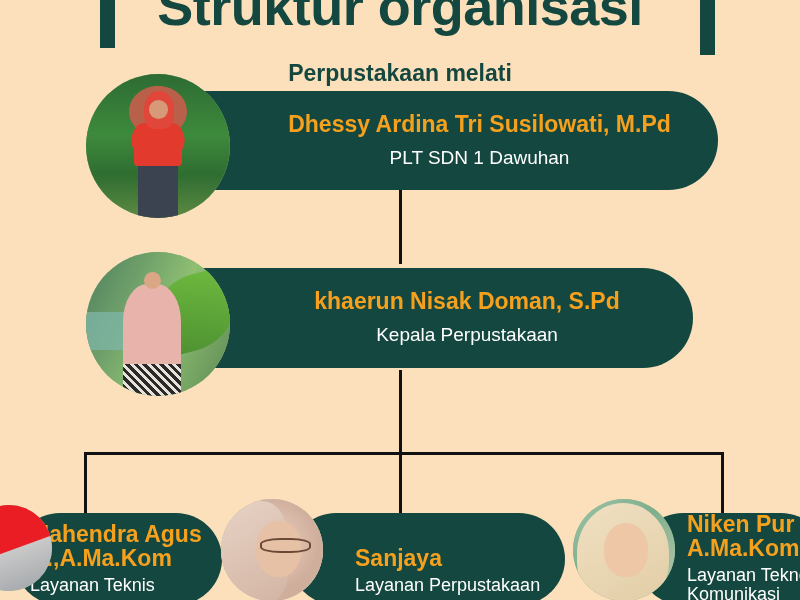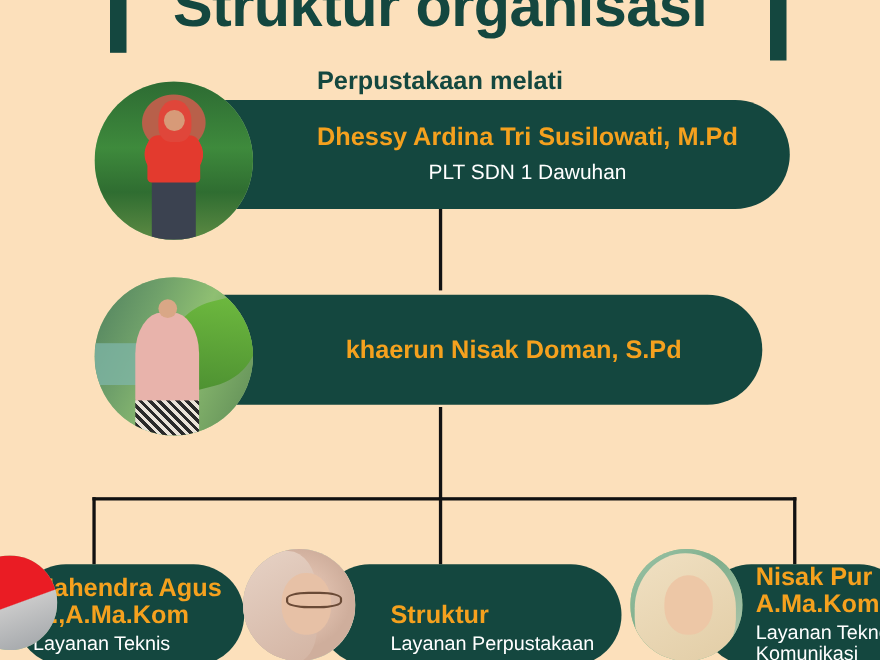--- a/index.html
+++ b/index.html
@@ -272,20 +272,21 @@
   <div class="avatar av1" style="left:86px; top:74px; width:144px; height:144px;">
     <div class="ph"></div>
     <div class="skirt"></div>
     <div class="body"></div>
     <div class="hijab"></div>
     <div class="face"></div>
   </div>
 
   <div class="card level-top" style="left:155px; top:268px; width:538px; height:100px; padding-left:110px; padding-right:24px;">
     <div class="name">khaerun Nisak Doman, S.Pd</div>
+    <div class="role">Kepala Perpustakaan</div>
   </div>
   <div class="avatar av2" style="left:86px; top:252px; width:144px; height:144px;">
     <div class="ph"></div>
     <div class="water"></div>
     <div class="leaf"></div>
     <div class="gamis"></div>
     <div class="batik"></div>
     <div class="face"></div>
   </div>
 
@@ -296,34 +297,34 @@
     </div>
     <div class="role">Layanan Teknis</div>
   </div>
   <div class="avatar av3" style="left:-34px; top:505px; width:86px; height:86px;">
     <div class="ph"></div>
   </div>
 
   <div class="card level-bottom" style="left:290px; top:513px; width:275px; height:92px; padding-left:65px; padding-right:12px;">
     <div class="name">
       <br>
-      <span>Struktur</span>
+      <span>Sanjaya</span>
     </div>
     <div class="role">Layanan Perpustakaan</div>
   </div>
   <div class="avatar av4" style="left:221px; top:499px; width:102px; height:102px;">
     <div class="ph"></div>
     <div class="hijab"></div>
     <div class="face"></div>
     <div class="glasses"></div>
   </div>
 
   <div class="card level-bottom" style="left:637px; top:513px; width:190px; height:92px; padding-left:50px; padding-right:6px;">
     <div class="name">
-      <span>Nisak Pur</span><br>
+      <span>Niken Pur</span><br>
       <span>A.Ma.Kom</span>
     </div>
     <div class="role">
       <span>Layanan Tekno</span><br>
       <span>Komunikasi</span>
     </div>
   </div>
   <div class="avatar av5" style="left:573px; top:499px; width:102px; height:102px;">
     <div class="ph"></div>
     <div class="hijab"></div>

